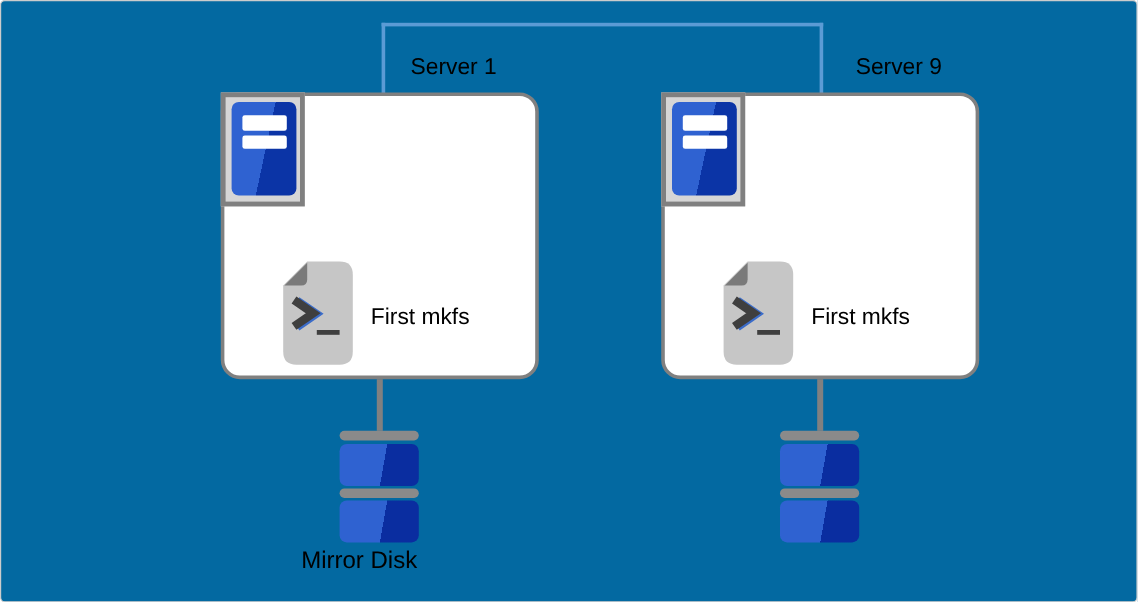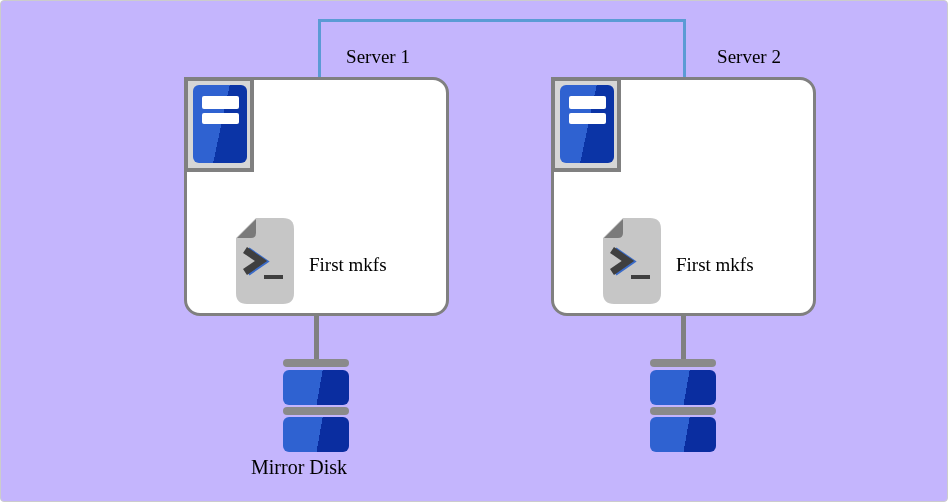--- a/index.html
+++ b/index.html
@@ -2,25 +2,25 @@
 <html><head>
 <meta charset="utf-8">
 <style>
   html, body { margin: 0; padding: 0; background: #ffffff; }
   * { box-sizing: border-box; }
 
   .canvas {
     position: relative;
     width: 948px;
     height: 502px;
-    background: #c4b5fd;
+    background: #0369a1;
     border: 1px solid #cccccc;
     border-radius: 4px;
     overflow: hidden;
-    font-family: Liberation Serif, serif;
+    font-family: Liberation Sans, sans-serif;
     color: #000000;
   }
 
   
   .link-h {
     position: absolute; left: 317px; top: 18px;
     width: 368px; height: 3px; background: #5b9bd5;
   }
   .link-v { position: absolute; top: 18px; width: 3px; height: 59px; background: #5b9bd5; }
   .link-v.left  { left: 317px; }
@@ -106,21 +106,21 @@
 </head>
 <body>
 
 <div class="canvas">
 
   <div class="link-h"></div>
   <div class="link-v left"></div>
   <div class="link-v right"></div>
 
   <div class="server-label s1">Server 1</div>
-  <div class="server-label s2">Server 2</div>
+  <div class="server-label s2">Server 9</div>
 
   <div class="server-box s1">
     <div class="server-plate">
       <div class="tower">
         <div class="tower-bar b1"></div>
         <div class="tower-bar b2"></div>
       </div>
     </div>
     <svg class="script-icon" viewBox="0 0 60 88" xmlns="http://www.w3.org/2000/svg">
       <path d="M21 1 H48 Q59 1 59 12 V76 Q59 87 48 87 H12 Q1 87 1 76 V21 Z" fill="#c6c6c6"></path>

